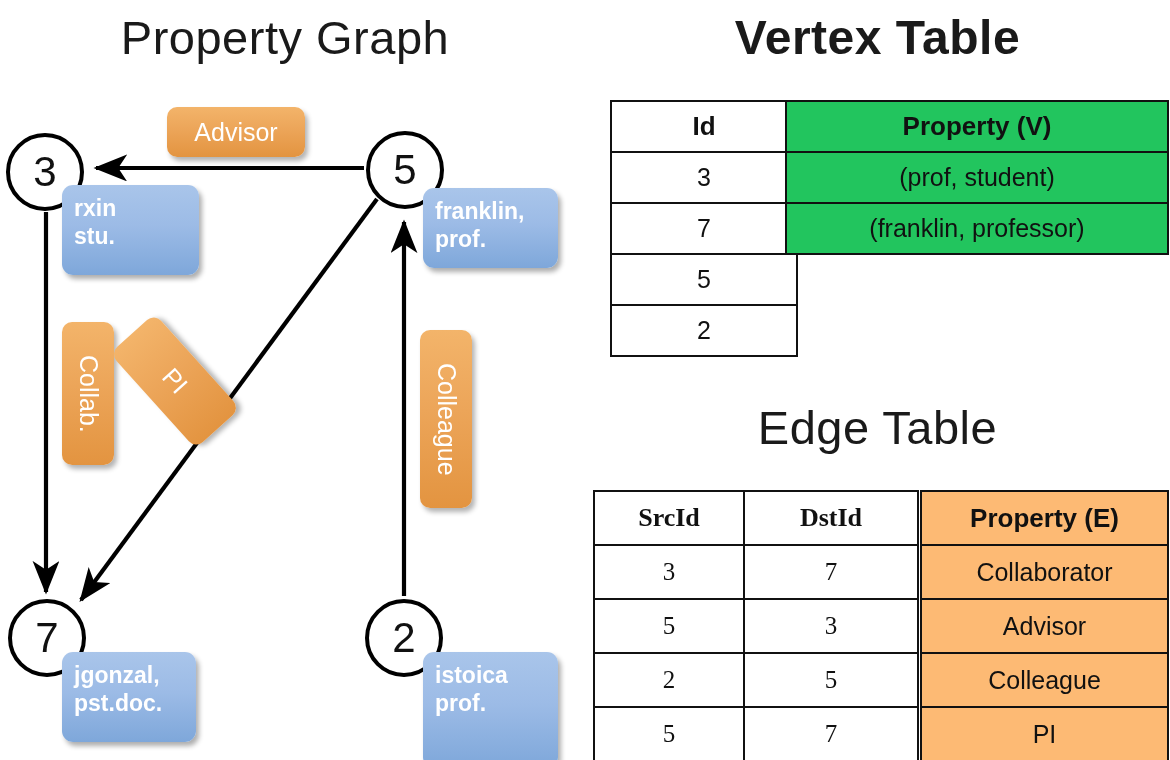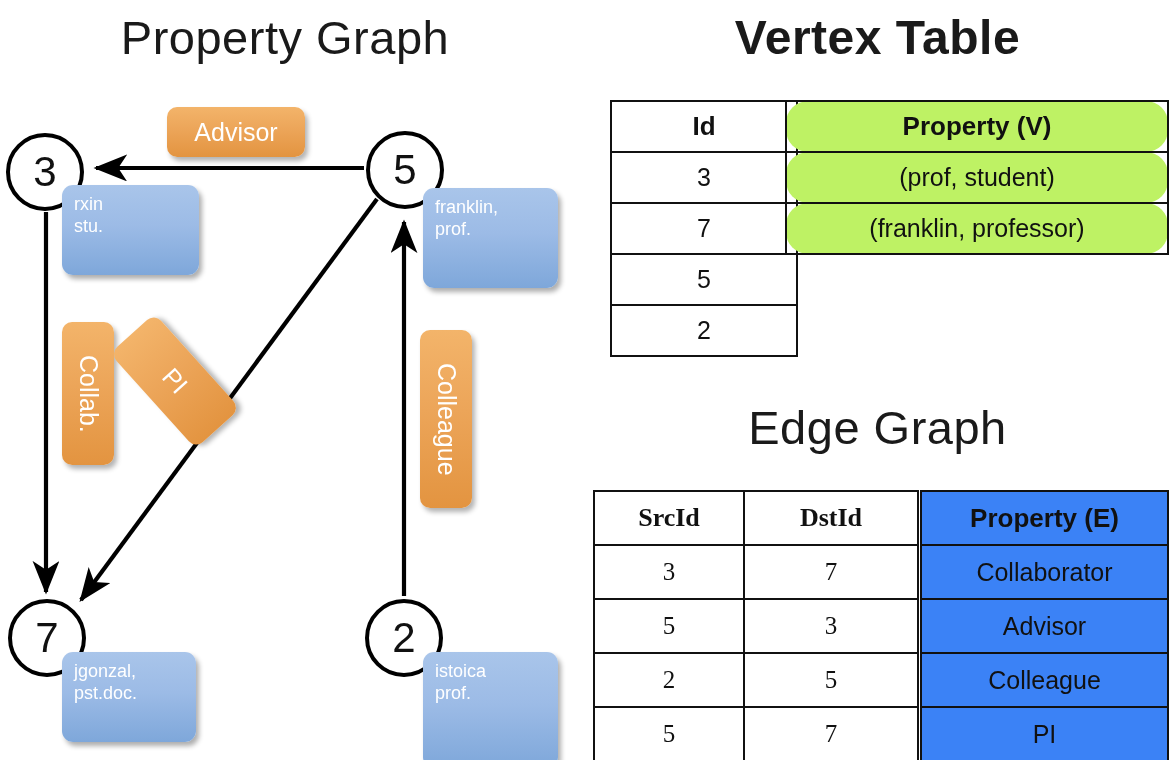--- a/index.html
+++ b/index.html
@@ -73,30 +73,30 @@
   #node-7 { left: 8px;   top: 599px; }
   #node-2 { left: 365px; top: 599px; }
 
   
   .prop-box {
     position: absolute;
     border-radius: 11px;
     background: linear-gradient(to bottom, #a9c5ea 0%, #9cbbe6 45%, #7ea7da 100%);
     box-shadow: 3px 4px 5px rgba(0,0,0,0.32);
     color: #ffffff;
-    font-size: 18px;
-    font-weight: 400;
+    font-size: 23px;
+    font-weight: 700;
     line-height: 1.22;
     padding: 9px 0 0 12px;
     box-sizing: border-box;
     z-index: 4;
     font-family: "Liberation Sans", sans-serif;
   }
   #prop-rxin     { left: 62px;  top: 185px; width: 137px; height: 90px; }
-  #prop-franklin { left: 423px; top: 188px; width: 135px; height: 100px; }
+  #prop-franklin { left: 423px; top: 188px; width: 135px; height: 80px; }
   #prop-jgonzal  { left: 62px;  top: 652px; width: 134px; height: 90px; }
   #prop-istoica  { left: 423px; top: 652px; width: 135px; height: 116px; }
 
   
   .edge-label {
     position: absolute;
     border-radius: 10px;
     background: linear-gradient(to bottom, #f3b46a 0%, #eca559 45%, #e39440 100%);
     box-shadow: 3px 4px 5px rgba(0,0,0,0.30);
     color: #ffffff;
@@ -157,33 +157,32 @@
     font-size: 26px;
   }
 
   
   #vertex-id-table     { left: 593px; top: 100px; margin-left: 17px; }
   #vertex-id-table td, #vertex-id-table th { width: 184px; height: 49px; }
 
   #vertex-prop-table   { left: 785px; top: 100px; }
   #vertex-prop-table td, #vertex-prop-table th {
     width: 380px; height: 49px;
-    background: #bef264;
-    border-radius: 22px;
+    background: #22c55e;
   }
 
   
   #edge-ids-table      { left: 593px; top: 490px; }
   #edge-ids-table td, #edge-ids-table th { width: 148px; height: 52px; font-family: Liberation Serif, serif; }
   #edge-ids-table td:nth-child(2), #edge-ids-table th:nth-child(2) { width: 172px; }
 
   #edge-prop-table     { left: 920px; top: 490px; }
   #edge-prop-table td, #edge-prop-table th {
     width: 245px; height: 52px;
-    background: #3b82f6;
+    background: #fdba74;
   }
 </style>
 </head>
 <body>
 
 <div id="graph-panel">
 
   <div class="title" id="title-property-graph">Property Graph</div>
 
   <svg id="graph-edges" viewBox="0 0 585 760">
@@ -280,21 +279,21 @@
   </tr>
   <tr>
     <td>(prof, student)</td>
   </tr>
   <tr>
     <td>(franklin, professor)</td>
   </tr>
 </tbody>
   </table>
 
-<div class="title" id="title-edge-table">Edge Graph</div>
+<div class="title" id="title-edge-table">Edge Table</div>
 
 <table class="tbl" id="edge-ids-table">
   <tbody>
       <tr>
     <th>SrcId</th>
     <th>DstId</th>
   </tr>
   <tr>
     <td>3</td>
     <td>7</td>

